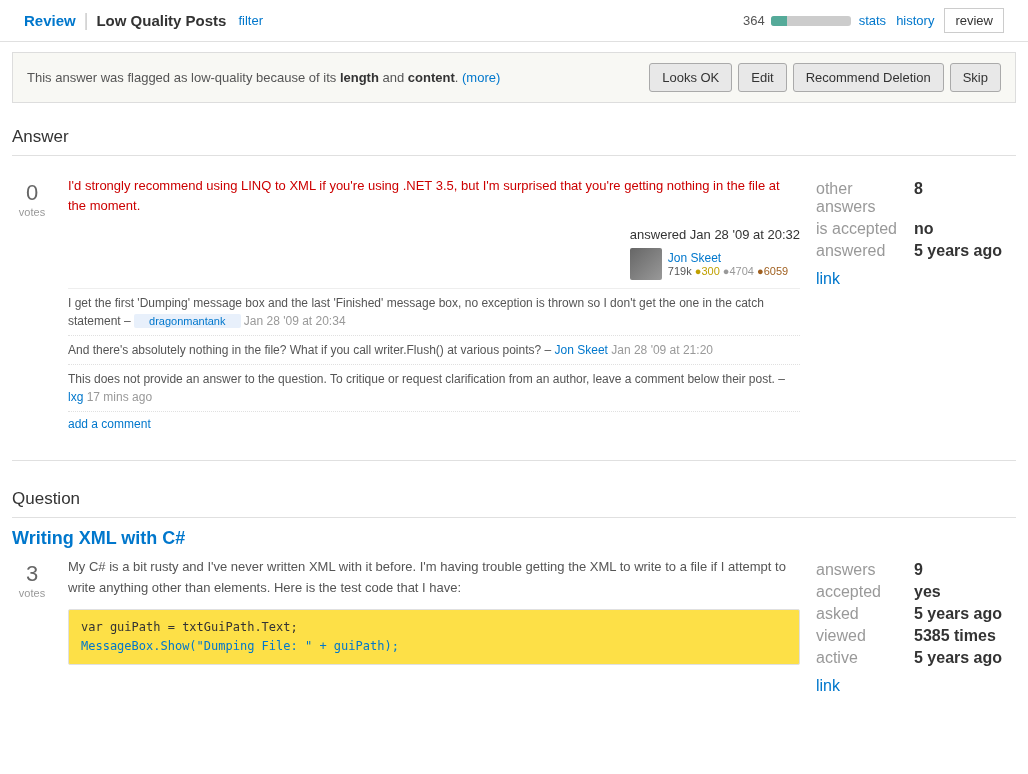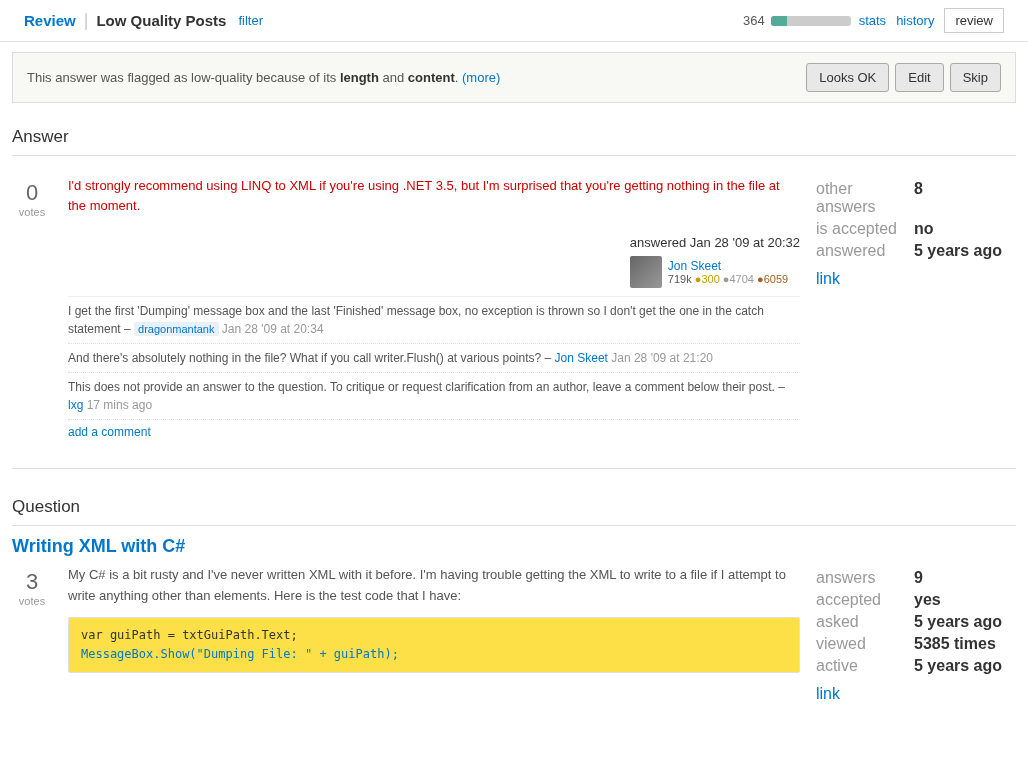--- a/index.html
+++ b/index.html
@@ -37,36 +37,36 @@
     
     .section-heading { font-size: 17px; font-weight: normal; padding: 14px 0 8px 0; border-bottom: 1px solid #e0e0e0; margin-bottom: 10px; }
 
     
     .post-area { display: flex; gap: 16px; padding: 10px 0; }
     .vote-section { display: flex; flex-direction: column; align-items: center; width: 40px; min-width: 40px; padding-top: 4px; }
     .vote-count { font-size: 22px; color: #666; }
     .vote-label { font-size: 11px; color: #999; }
     .post-body { flex: 1; }
     .post-text { font-size: 13px; line-height: 1.5; color: #242729; margin-bottom: 10px; }
-    .post-footer { display: flex; justify-content: flex-end; margin-top: 20px; margin-bottom: 8px; }
+    .post-footer { display: flex; justify-content: flex-end; margin-top: 12px; margin-bottom: 8px; }
     .post-meta-inner { display: flex; flex-direction: column; align-items: flex-start; gap: 2px; }
     .post-author { display: flex; align-items: center; gap: 6px; margin-top: 4px; }
     .avatar { width: 32px; height: 32px; background: #888; border-radius: 2px; overflow: hidden; display: flex; align-items: center; justify-content: center; }
     .avatar-img { width: 100%; height: 100%; background: linear-gradient(135deg, #666 0%, #999 100%); }
     .author-info { font-size: 12px; }
     .author-name { color: #0077cc; }
     .author-stats { color: #555; font-size: 11px; }
     .rep-gold { color: #c0a000; }
     .rep-silver { color: #999; }
     .rep-bronze { color: #a06020; }
 
     
     .comments { border-top: 1px solid #eee; margin-top: 8px; }
     .comment { padding: 5px 0; border-bottom: 1px dotted #e0e0e0; font-size: 12px; color: #555; line-height: 1.5; }
-    .comment-user { color: #0077cc; background: #e8f0fb; padding: 1px 4px; border-radius: 2px; font-size: 11px; }
+    .comment-user { color: #0077cc; background: #e8f0fb; padding: 1px 15px; border-radius: 2px; font-size: 11px; }
     .comment-user2 { color: #0077cc; }
     .comment-time { color: #999; }
     .add-comment { color: #0077cc; font-size: 12px; padding: 5px 0; cursor: pointer; display: inline-block; }
 
     
     .post-sidebar { width: 200px; min-width: 160px; font-size: 16px; padding-top: 4px; }
     .sidebar-row { display: flex; gap: 8px; margin-bottom: 4px; }
     .sidebar-label { color: #999; width: 90px; }
     .sidebar-value { color: #333; font-weight: bold; }
     .sidebar-link { color: #0077cc; margin-top: 6px; display: inline-block; }
@@ -105,20 +105,21 @@
   </div>
 </div>
 
 <div class="alert-bar">
   <div class="alert-text">
     <span>This answer was flagged as low-quality because of its </span><b>length</b><span> and </span><b>content</b><span>.</span> <a>(more)</a>
   </div>
   <div class="alert-buttons">
     <button class="btn btn-primary">Looks OK</button>
     <button class="btn btn-primary">Edit</button>
+    <button class="btn btn-recommend">Recommend Deletion</button>
     <button class="btn btn-skip">Skip</button>
   </div>
 </div>
 
 <div class="main">
 
   <h2 class="section-heading">Answer</h2>
 
   <div class="post-area">
 

